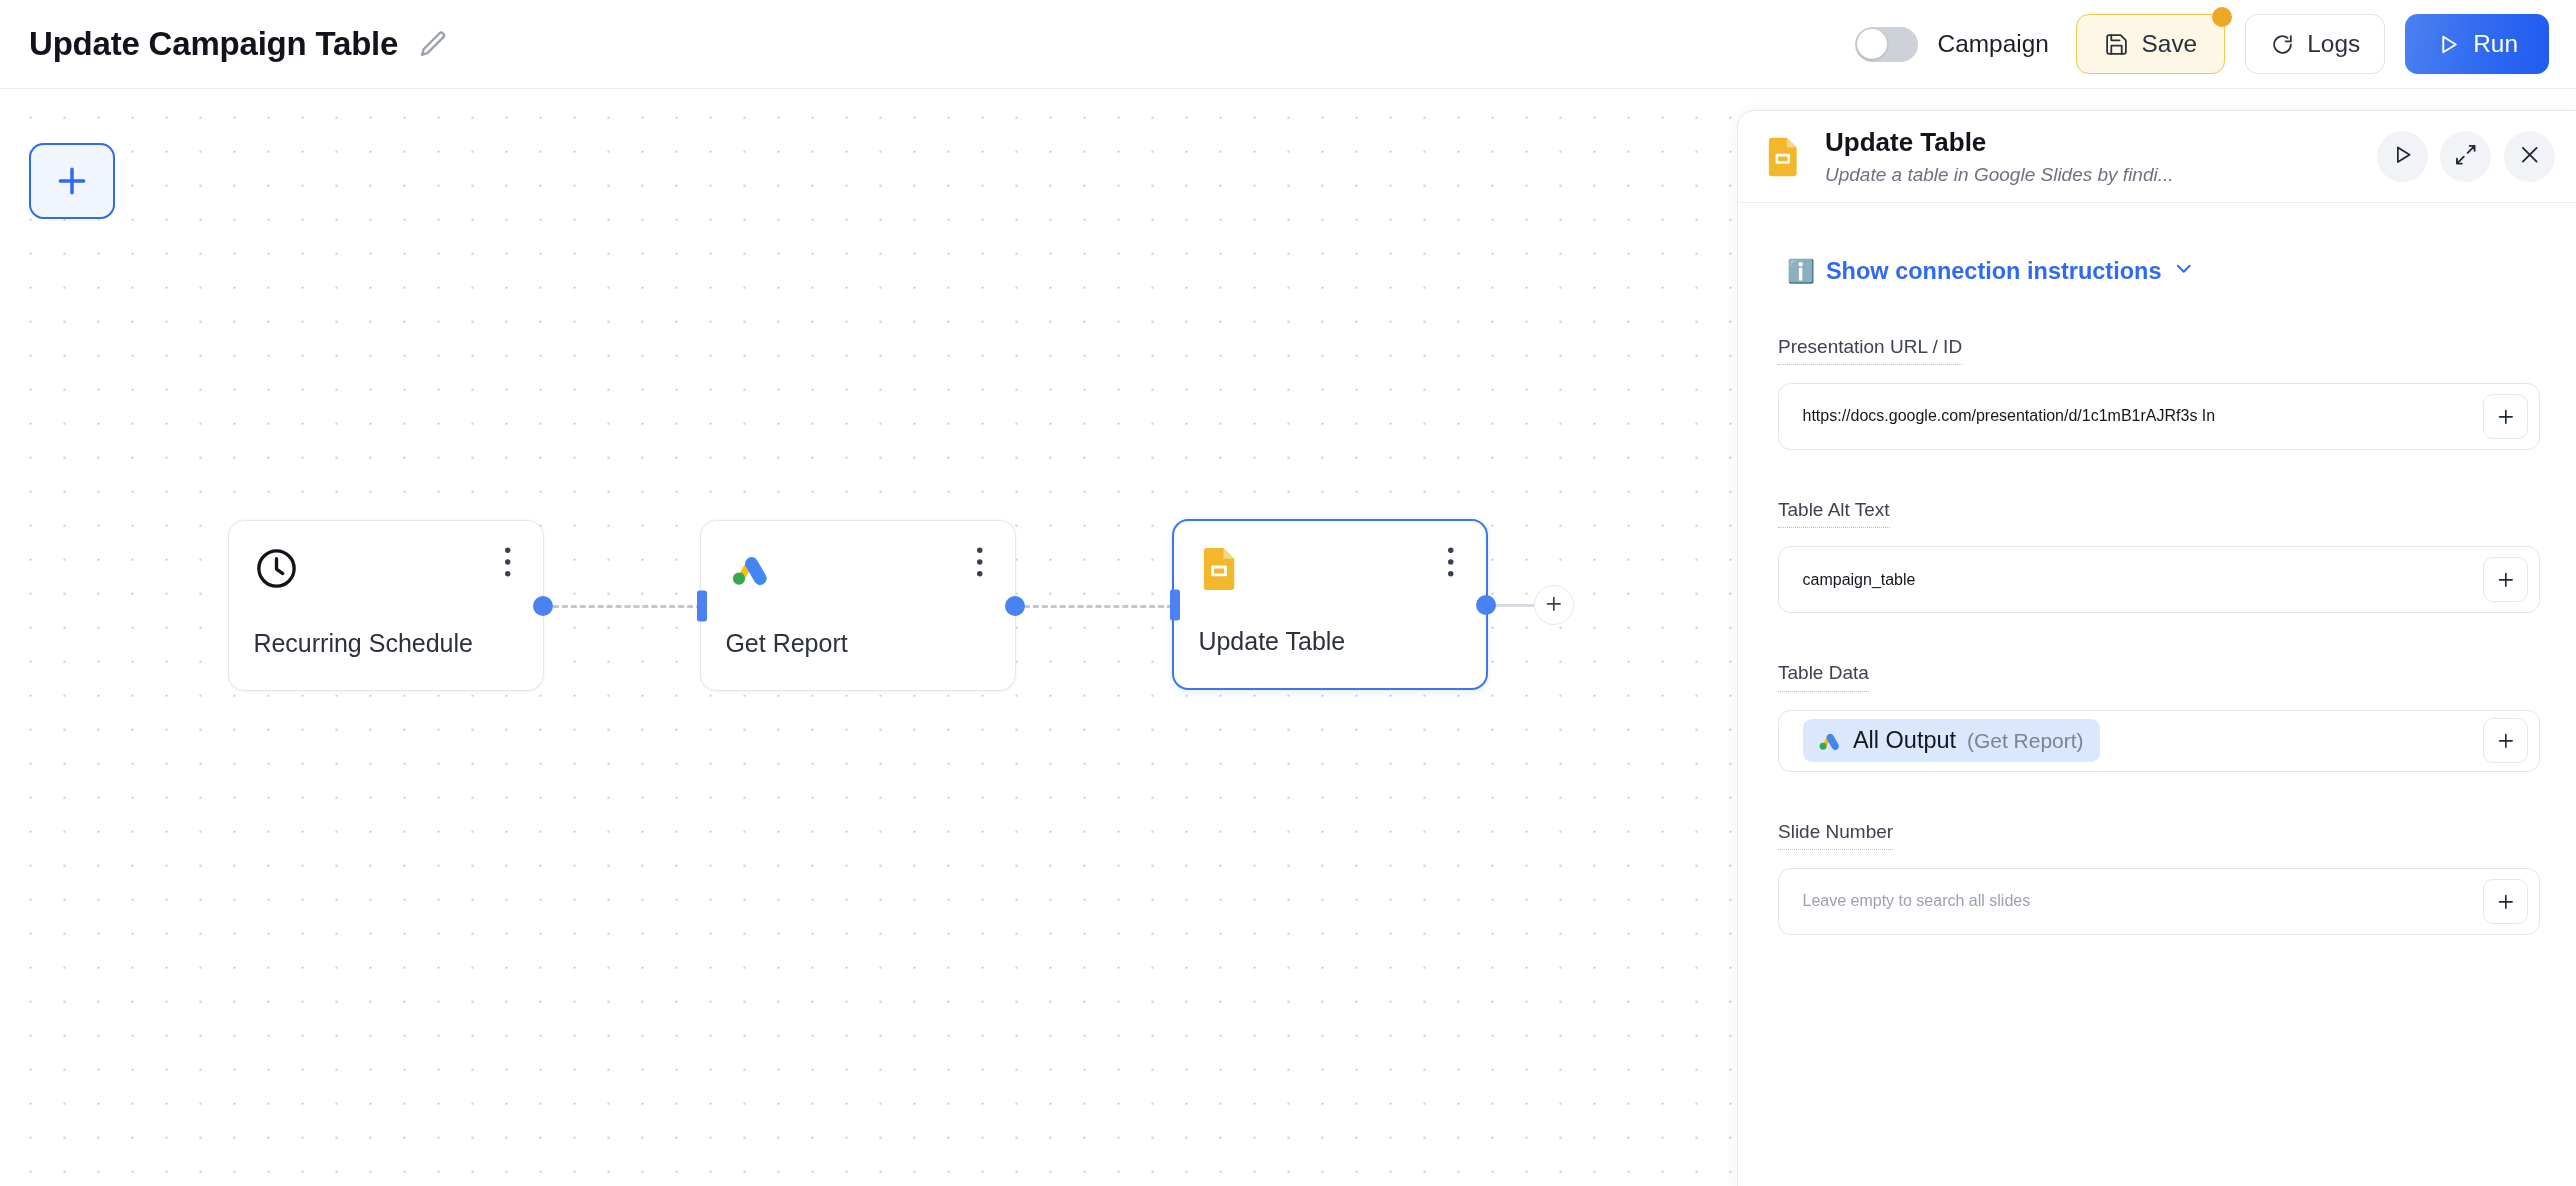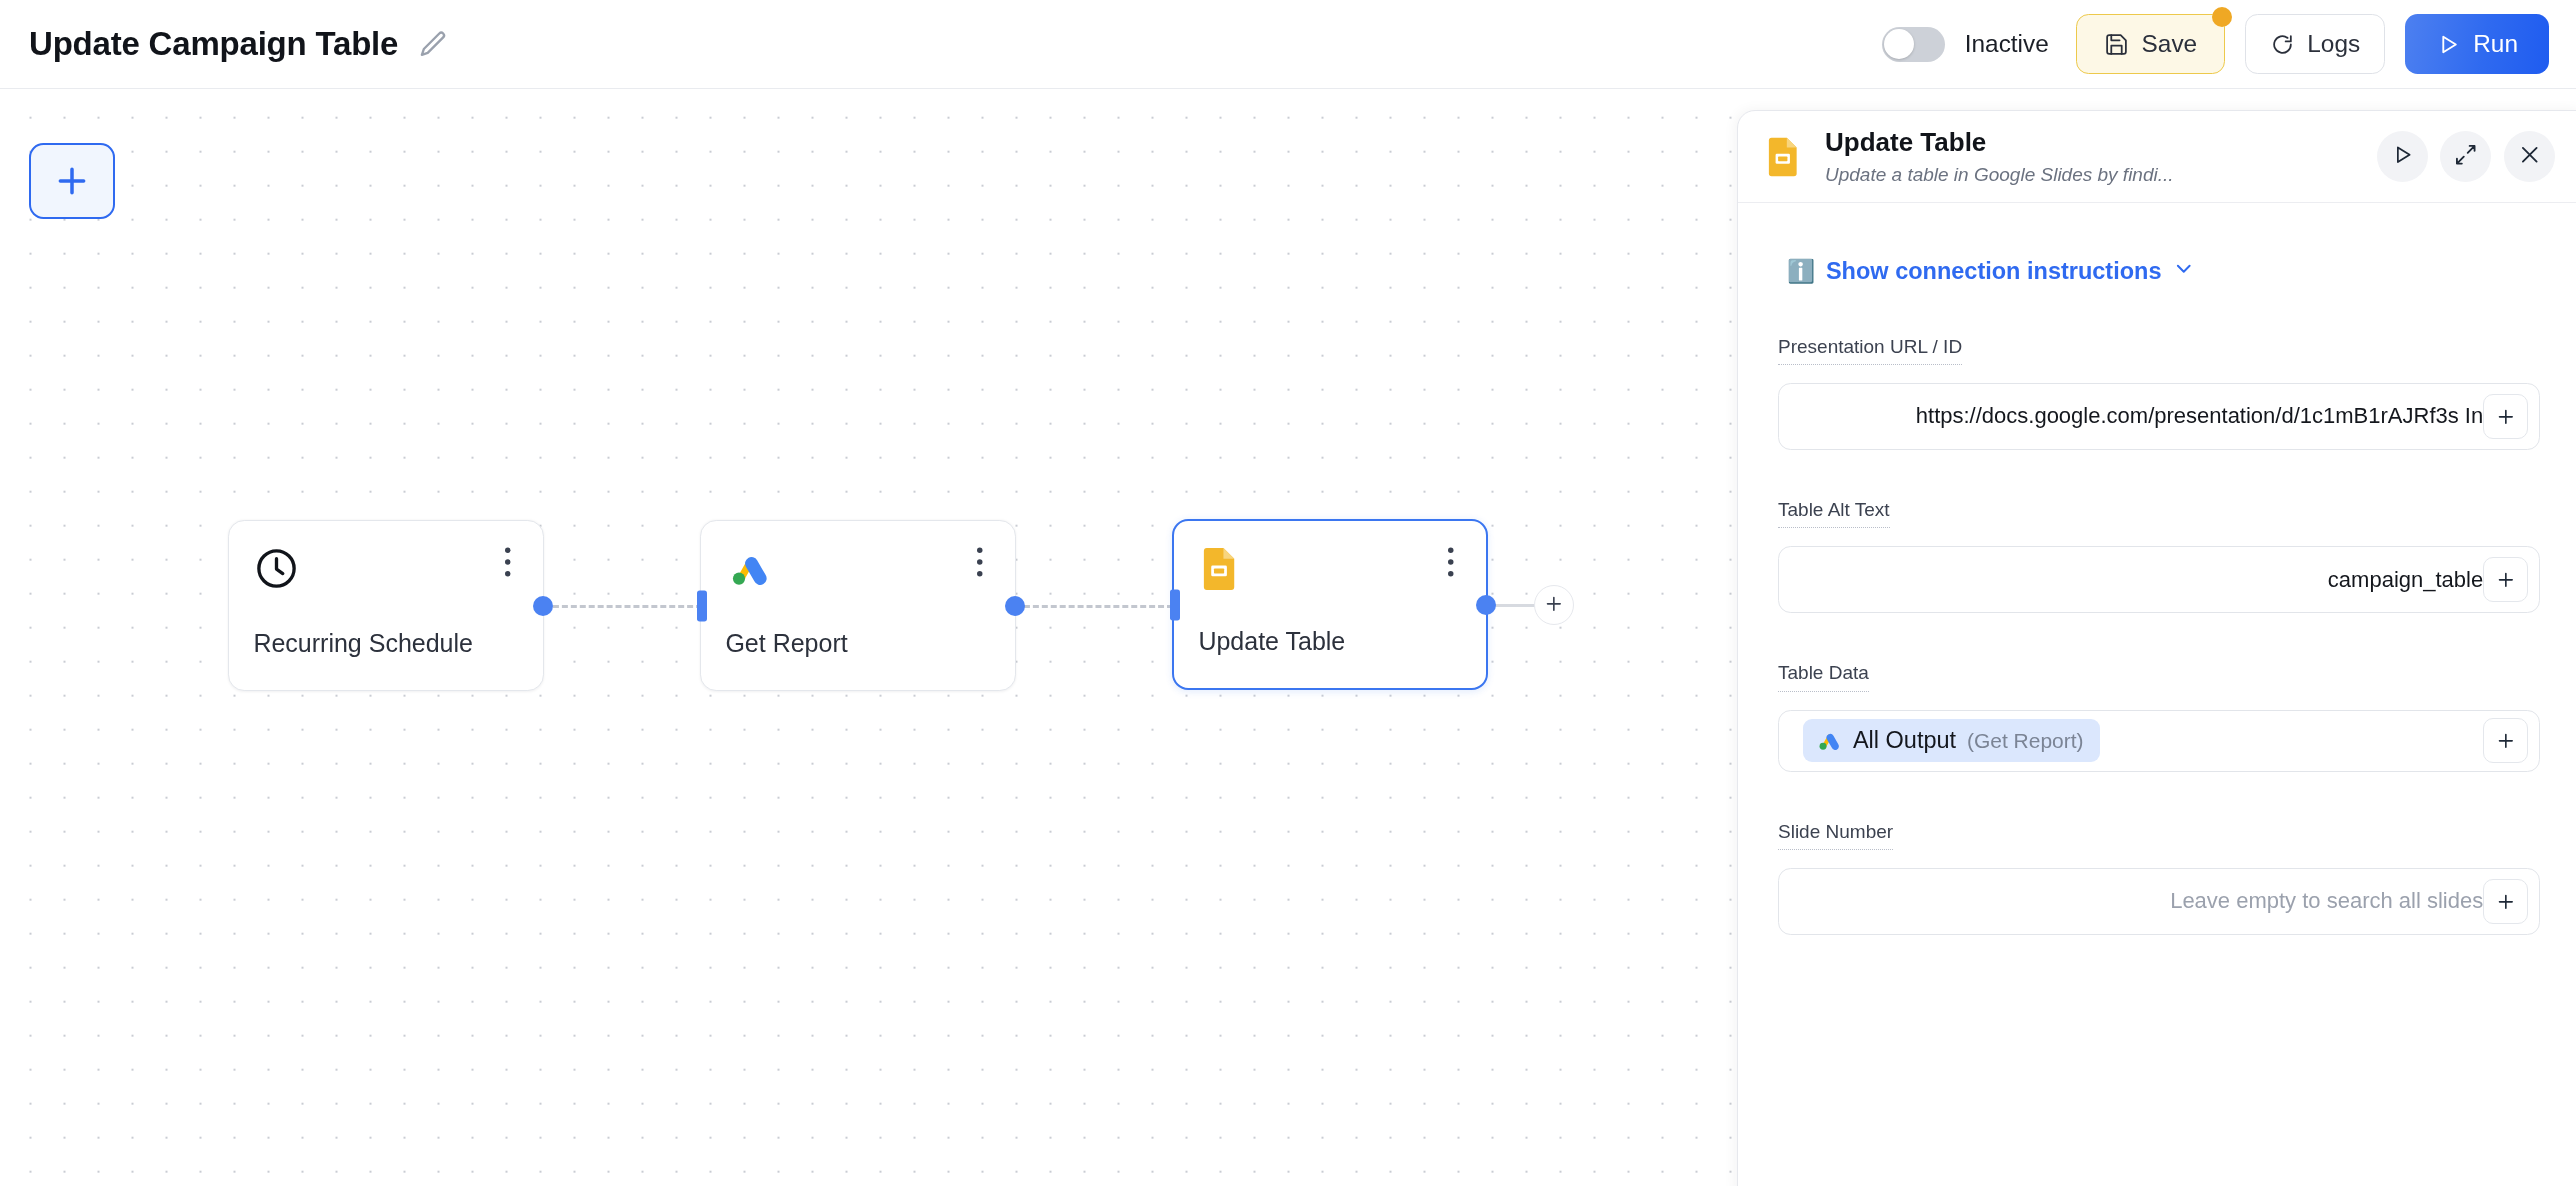--- a/index.html
+++ b/index.html
@@ -152,22 +152,22 @@
     display: inline-block; font-size: 19px; color: #3c4250;
     border-bottom: 1.8px dotted #b9bec9; padding-bottom: 6.3px;
   }
   .input-box {
     margin-top: 18px; height: 67px;
     border: 1.4px solid #e2e5ea; border-radius: 12.6px;
     background: #ffffff; display: flex; align-items: center;
     padding: 0 10.8px 0 23.5px; position: relative;
   }
   .input-text {
-    font-size: 22px; color: #14171d; white-space: nowrap;
-    overflow: visible; flex: 1 1 auto; text-align: right;
+    font-size: 16px; color: #14171d; white-space: nowrap;
+    overflow: visible; flex: 1 1 auto;
   }
   .input-text.placeholder { color: #9ba1ad; }
   .plus-sq {
     width: 45px; height: 45px; border-radius: 10px;
     border: 1.3px solid #e4e7ec; background: #ffffff;
     display: flex; align-items: center; justify-content: center;
     cursor: pointer; flex: 0 0 auto; margin-left: auto;
     position: relative; z-index: 3;
   }
   .chip {
@@ -190,21 +190,21 @@
         <path d="M16.5 3.5a2.12 2.12 0 0 1 3 3L7.5 18.5 3 20l1.5-4.5Z"></path>
       </svg>
     </span>
   </div>
 
   <div class="topbar-right">
     <div class="toggle-wrap">
       <div class="toggle">
           <div class="knob"></div>
         </div>
-      <div class="toggle-label">Inactive</div>
+      <div class="toggle-label">Campaign</div>
     </div>
 
     <div class="btn save">
       <span>
         <svg width="25" height="25" viewBox="0 0 24 24" fill="none" stroke="#2b303b" stroke-width="1.7" stroke-linecap="round" stroke-linejoin="round">
           <path d="M19 21H5a2 2 0 0 1-2-2V5a2 2 0 0 1 2-2h11l5 5v11a2 2 0 0 1-2 2z"></path>
           <path d="M17 21v-8H7v8M7 3v5h8"></path>
         </svg>
       </span>
       <span>Save</span>

